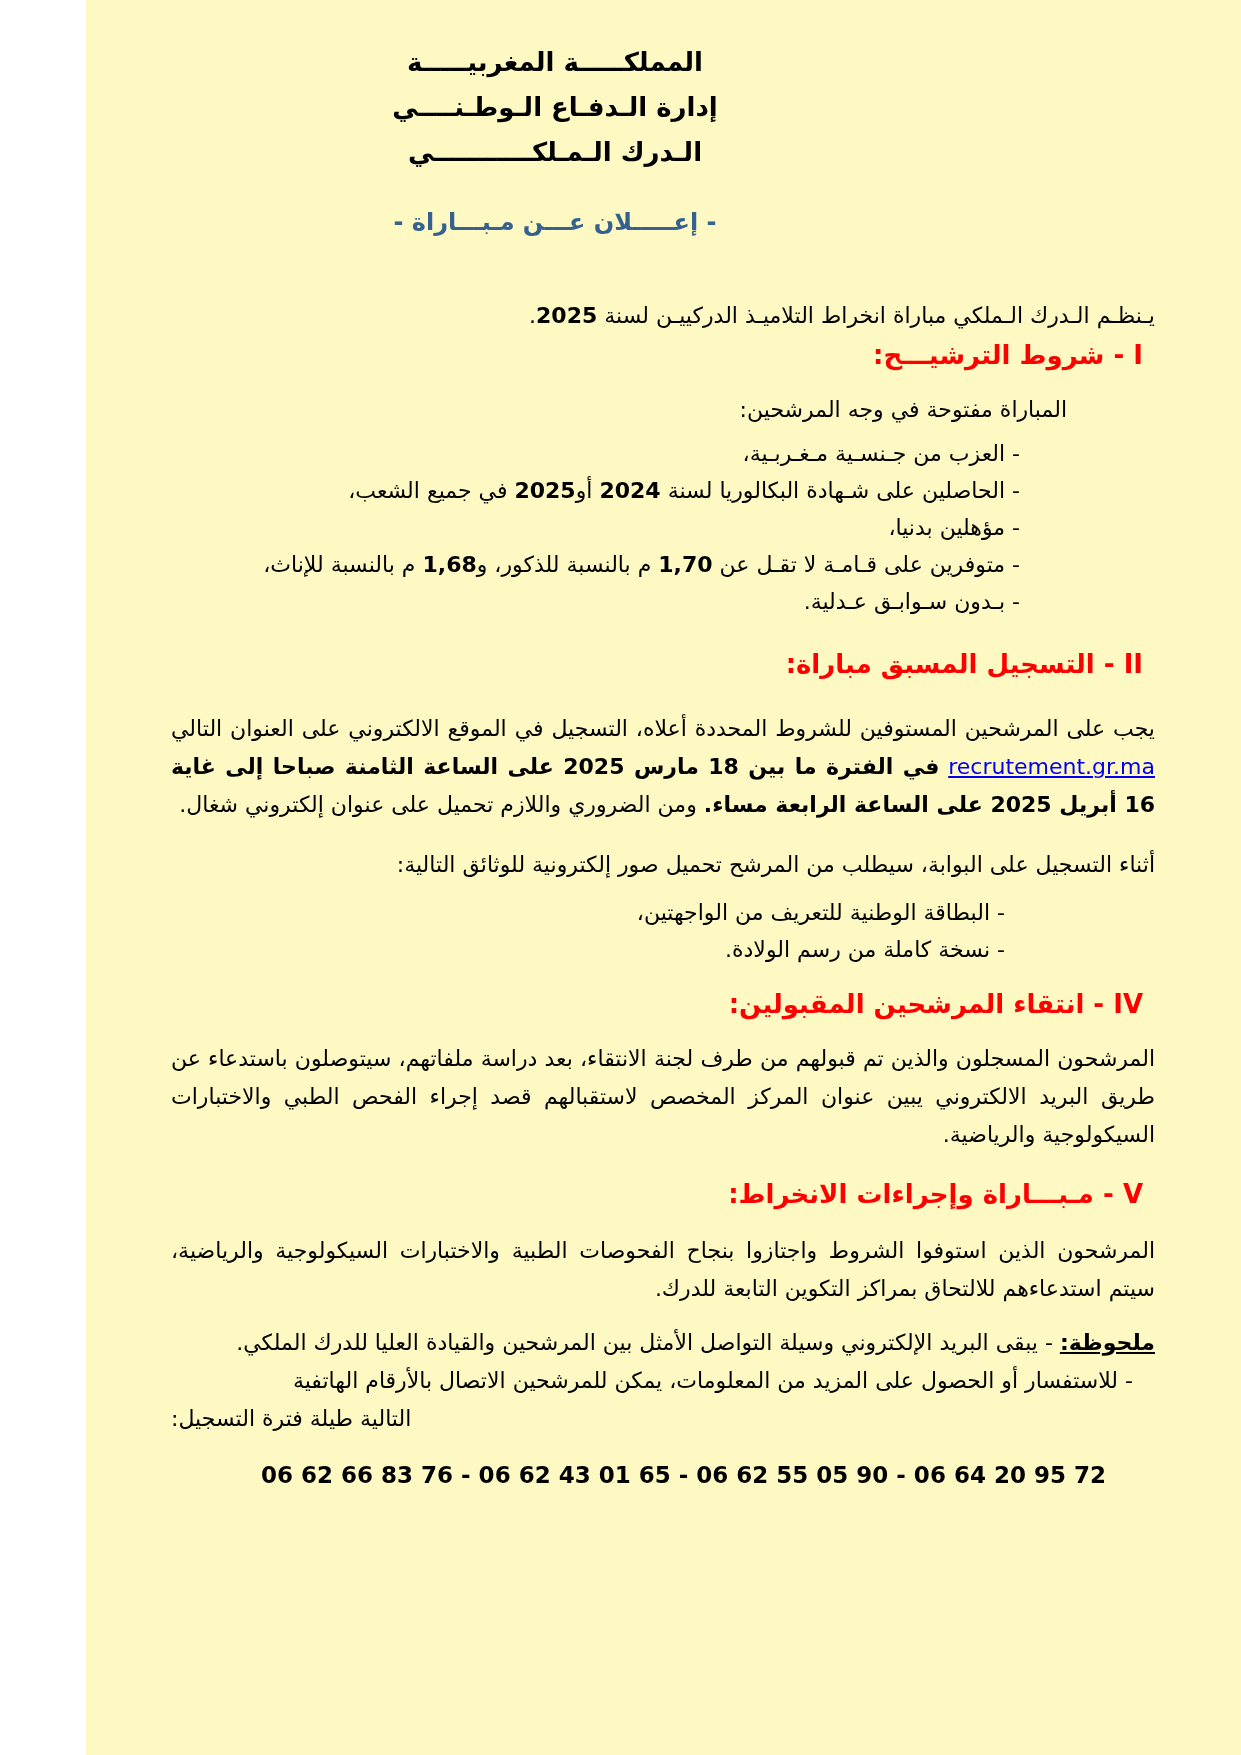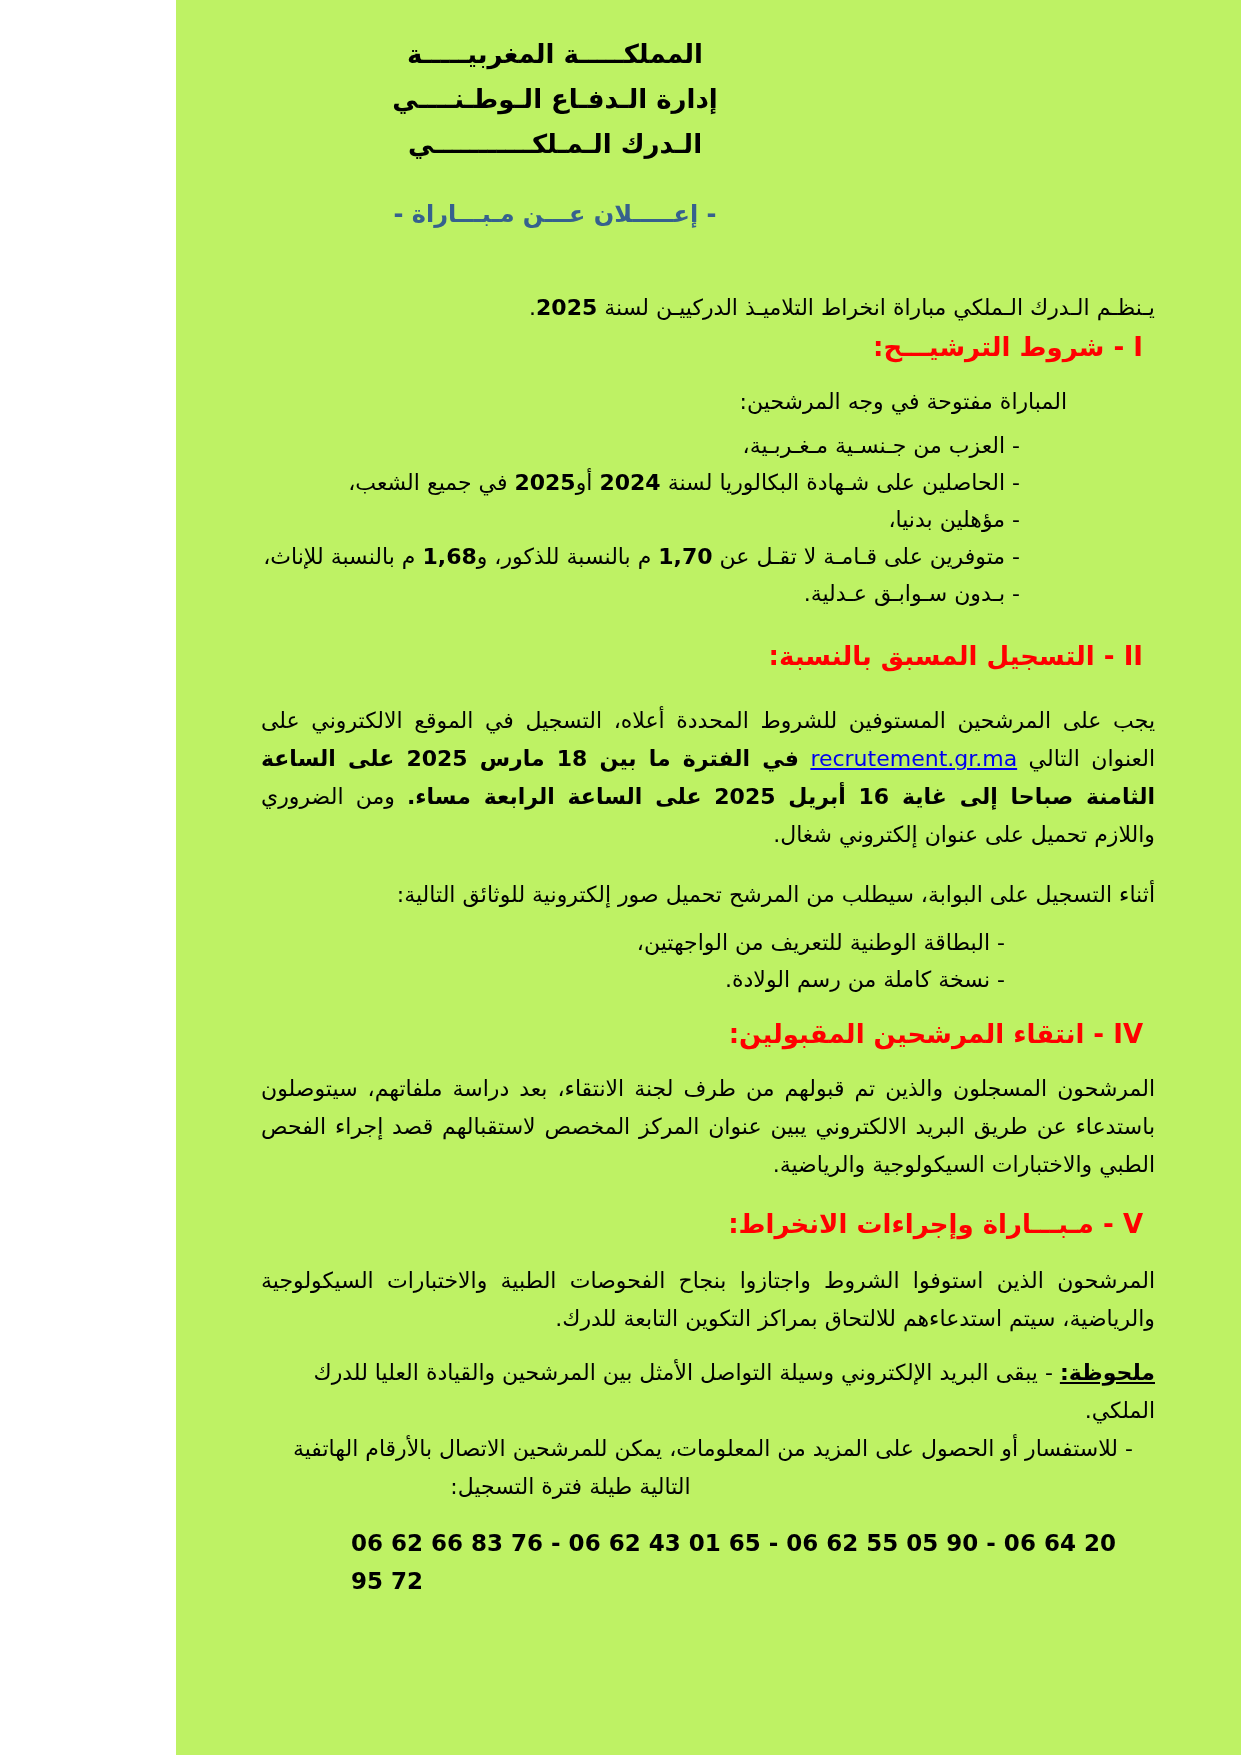--- a/index.html
+++ b/index.html
@@ -1,27 +1,27 @@
 <!DOCTYPE html>
 <html lang="ar" dir="rtl"><head>
 <meta charset="utf-8">
 <style>
   html, body { margin: 0; padding: 0; background: #ffffff; }
   .page {
     position: relative;
-    width: 1065px;
+    width: 1155px;
     height: 1755px;
     box-sizing: border-box;
-    background: #bef264;
+    background: #fef9c3;
     color: #000000;
     direction: rtl;
     font-family: "DejaVu Sans", sans-serif;
     font-size: 22px;
     line-height: 38px;
-    padding: 32px 86px 0 85px;
+    padding: 40px 86px 0 85px;
     overflow: hidden;
   }
   p, h2, div { margin: 0; padding: 0; }
 
   .header-block { width: 420px; margin-right: 390px; text-align: center; }
   .hdr { font-weight: bold; font-size: 26px; line-height: 45px; white-space: nowrap; }
 
   .title-wrap { width: 420px; margin-right: 390px; margin-top: 26px; text-align: center; }
   .doc-title { color: #36618e; font-weight: bold; font-size: 24px; line-height: 42px; white-space: nowrap; }
 
@@ -44,21 +44,21 @@
   .p3 { margin-top: 22px; text-align: right; }
   .p4 { margin-top: 16px; }
   .p5 { margin-top: 18px; }
 
   .doc-list { margin-top: 10px; }
   .doc-item { padding-right: 150px; line-height: 37px; }
 
   .note { margin-top: 16px; }
   .note-label { font-weight: bold; text-decoration: underline; }
   .note-line2 { padding-right: 22px; }
-  .note-cont { text-align: center; padding-right: 275px; }
+  .note-cont { text-align: left; padding-right: 275px; }
 
   .phones {
     margin-top: 18px;
     direction: ltr;
     text-align: left;
     padding-left: 90px;
     font-weight: bold;
     font-size: 23px;
   }
 
@@ -85,21 +85,21 @@
   <h2 class="h h-s1">I - شروط الترشيـــح:</h2>
   <p class="open-line">المباراة مفتوحة في وجه المرشحين:</p>
   <div class="cond-list">
     <div class="cond-item"><span>- العزب من جـنسـية مـغـربـية،</span></div>
     <div class="cond-item"><span>- الحاصلين على شـهادة البكالوريا لسنة </span><span class="b">2024</span><span> أو</span><span class="b">2025</span><span> في جميع الشعب،</span></div>
     <div class="cond-item"><span>- مؤهلين بدنيا،</span></div>
     <div class="cond-item"><span>- متوفرين على قـامـة لا تقـل عن </span><span class="b">1,70</span><span> م بالنسبة للذكور، و</span><span class="b">1,68</span><span> م بالنسبة للإناث،</span></div>
     <div class="cond-item"><span>- بـدون سـوابـق عـدلية.</span></div>
   </div>
 
-  <h2 class="h h-s2">II - التسجيل المسبق بالنسبة:</h2>
+  <h2 class="h h-s2">II - التسجيل المسبق مباراة:</h2>
   <p class="para p2"><span>يجب على المرشحين المستوفين للشروط المحددة أعلاه، التسجيل في الموقع الالكتروني على العنوان التالي </span><a href="#" class="link">recrutement.gr.ma</a><span> </span><span class="b">في الفترة ما بين 18 مارس 2025 على الساعة الثامنة صباحا إلى غاية 16 أبريل 2025 على الساعة الرابعة مساء.</span><span> ومن الضروري واللازم تحميل على عنوان إلكتروني شغال.</span></p>
 
   <p class="para p3">أثناء التسجيل على البوابة، سيطلب من المرشح تحميل صور إلكترونية للوثائق التالية:</p>
   <div class="doc-list">
     <div class="doc-item">- البطاقة الوطنية للتعريف من الواجهتين،</div>
     <div class="doc-item">- نسخة كاملة من رسم الولادة.</div>
   </div>
 
   <h2 class="h h-s4">IV - انتقاء المرشحين المقبولين:</h2>
   <p class="para p4">المرشحون المسجلون والذين تم قبولهم من طرف لجنة الانتقاء، بعد دراسة ملفاتهم، سيتوصلون باستدعاء عن طريق البريد الالكتروني يبين عنوان المركز المخصص لاستقبالهم قصد إجراء الفحص الطبي والاختبارات السيكولوجية والرياضية.</p>

